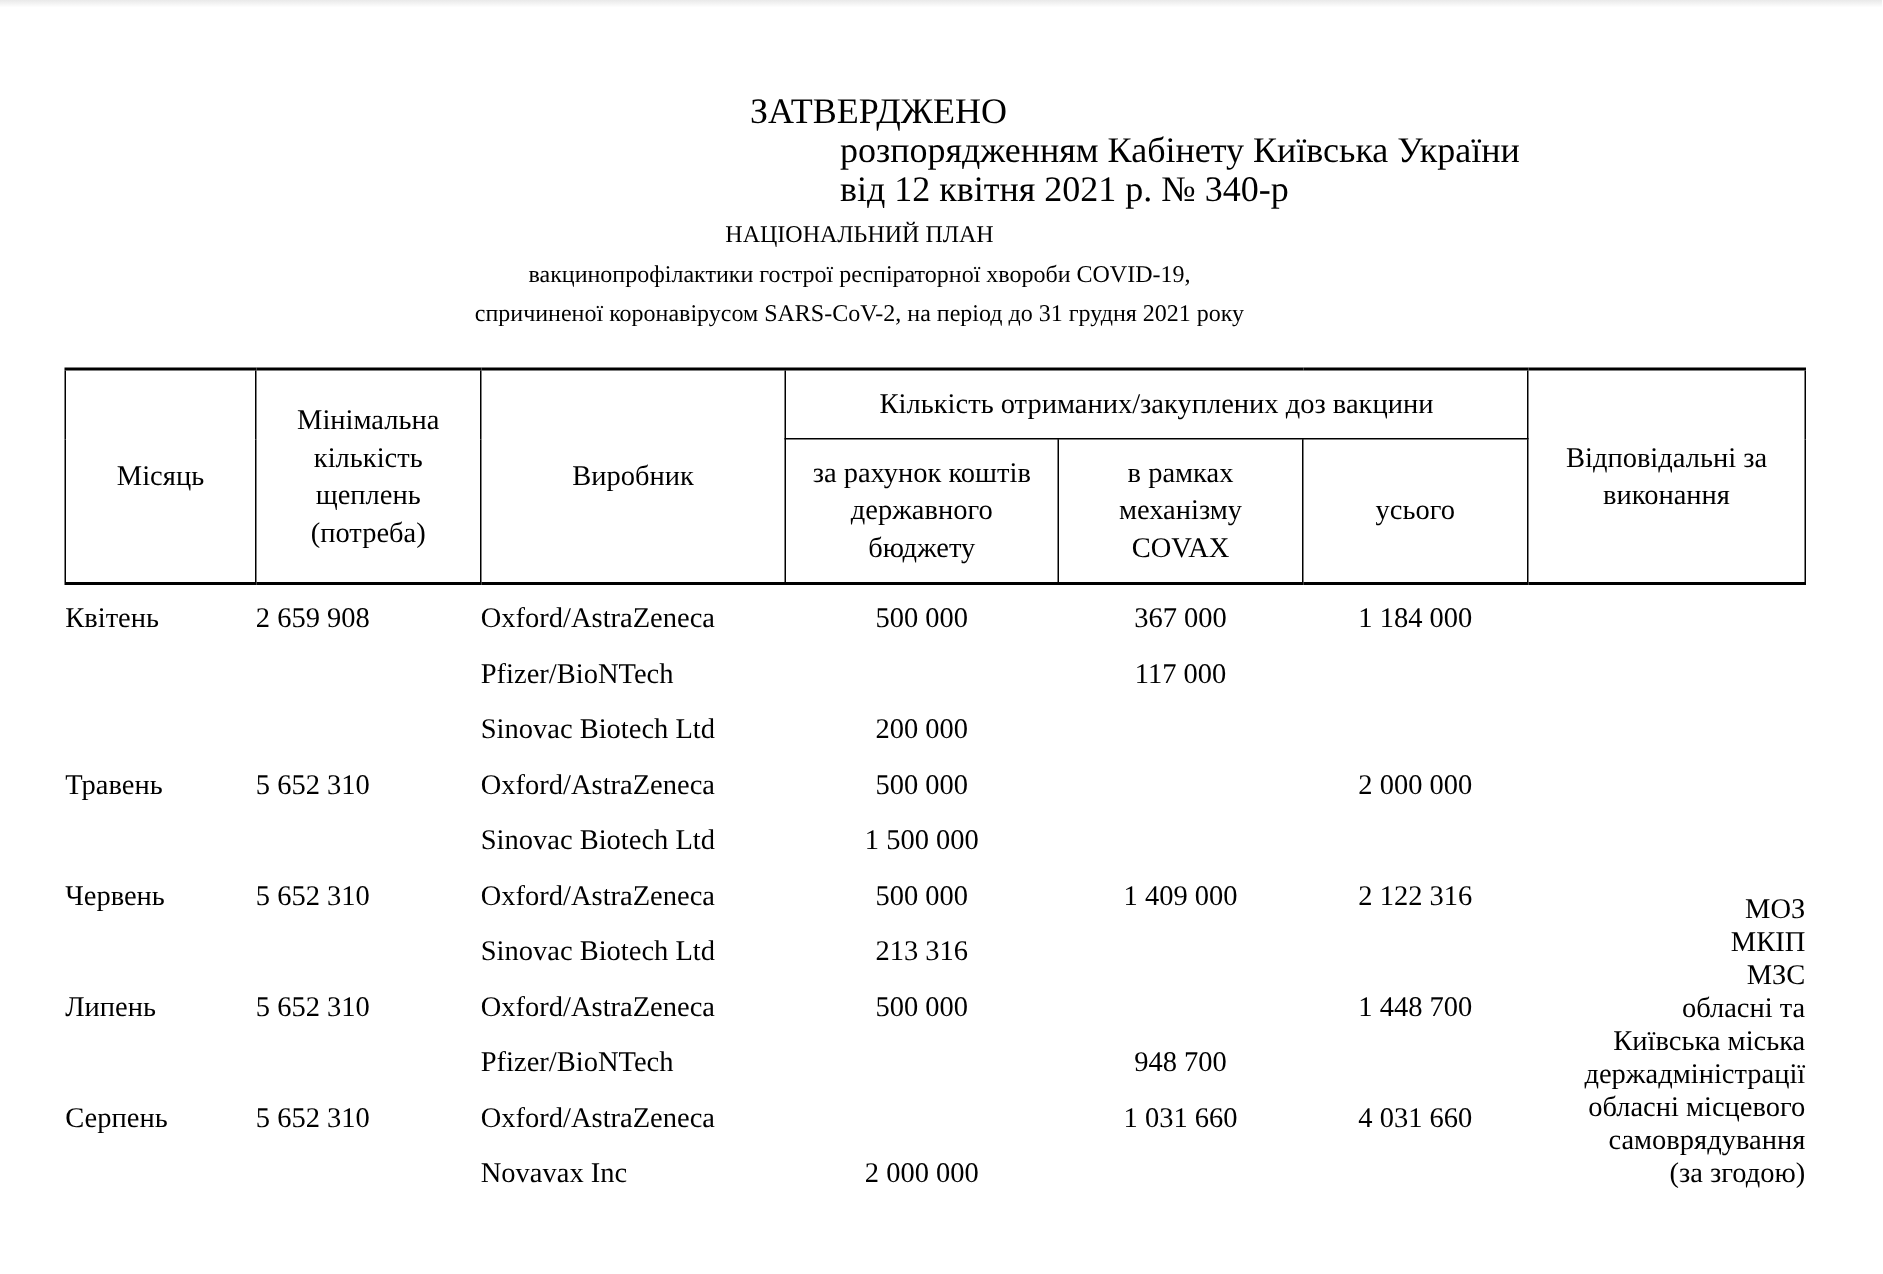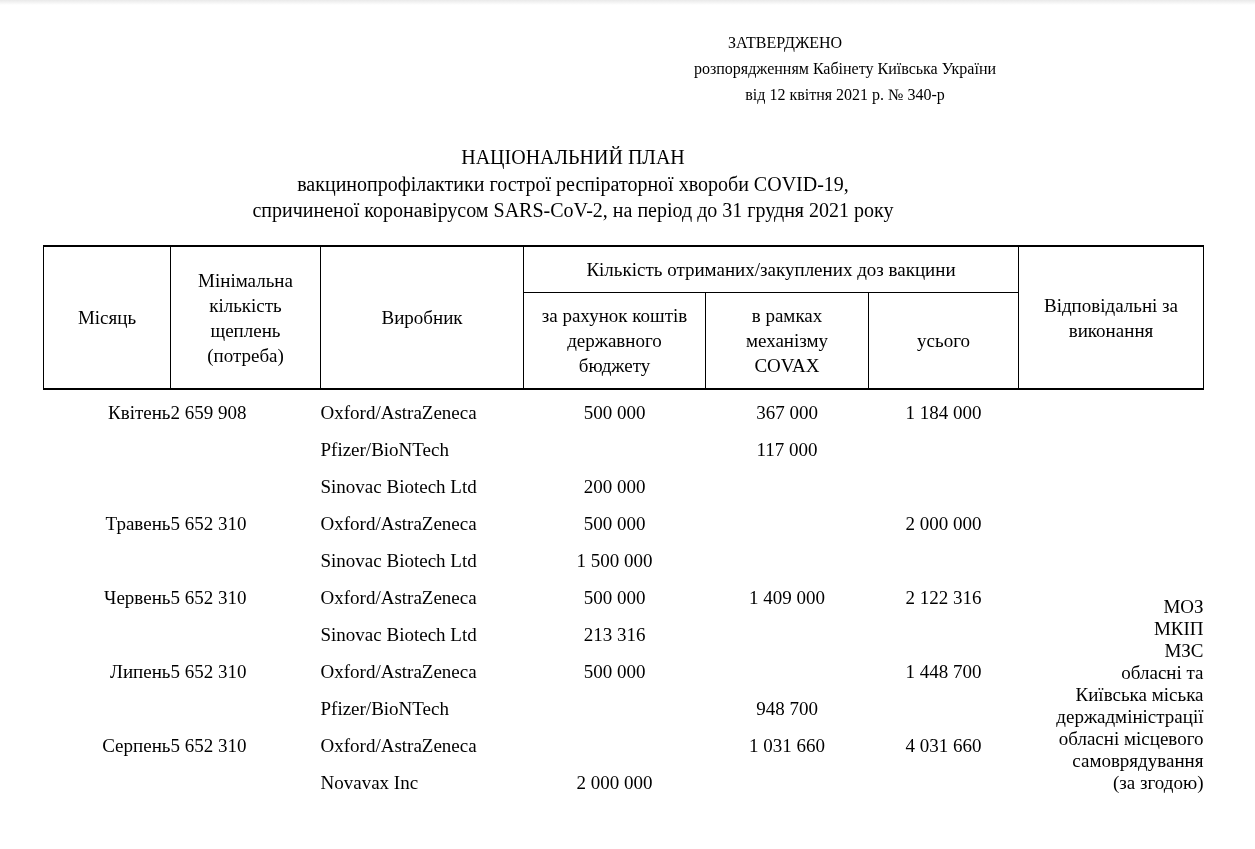--- a/index.html
+++ b/index.html
@@ -6,46 +6,46 @@
   .page {
     position:relative; width:1255px; height:849px; background:#ffffff;
     font-family:"Liberation Serif","DejaVu Serif",serif; color:#000;
     overflow:hidden;
   }
   .top-edge {
     position:absolute; top:0; left:0; width:1255px; height:5px;
     background:linear-gradient(#e9e9e9,#ffffff);
   }
   .approval {
-    position:absolute; top:30px; left:560px; width:570px;
-    text-align:center; font-size:16px; line-height:26px;
+    position:absolute; top:62px; left:560px; width:570px;
+    font-size:24px; line-height:26px;
   }
   .approval .stamp-line { transform:translateX(-60px); }
   .doc-title {
     position:absolute; top:144px; left:0; width:1146px;
-    text-align:center; font-size:20px; line-height:26.5px;
+    text-align:center; font-size:16px; line-height:26.5px;
   }
   table.plan {
     position:absolute; left:43px; top:245px; width:1160px;
     border-collapse:collapse; table-layout:fixed; font-size:19px;
   }
   table.plan thead th {
     font-weight:normal; border:1px solid #000; text-align:center;
     vertical-align:middle; padding:10px; line-height:25px;
   }
   table.plan thead tr.h1 th { border-top:2px solid #000; }
   table.plan thead tr.h1 { height:38px; }
   table.plan thead tr.h2 { height:78px; }
   th.pre { white-space:pre-line; }
   table.plan tbody td {
     border:none; height:34px; vertical-align:bottom;
     padding:0 0 3px 0; line-height:22px;
   }
   table.plan tbody tr.first td { border-top:2px solid #000; }
-  td.t-month  { text-align:right;  padding-left:14px; }
+  td.t-month  { text-align:left;  padding-left:14px; }
   td.t-minqty { text-align:left; }
   td.t-manu   { text-align:left;  padding-left:10px; }
   td.t-num    { text-align:center; }
   td.t-resp   {
     vertical-align:top; text-align:right;
     padding:9px 4px 0 14px; line-height:25.4px;
   }
 </style>
 </head>
 <body>

